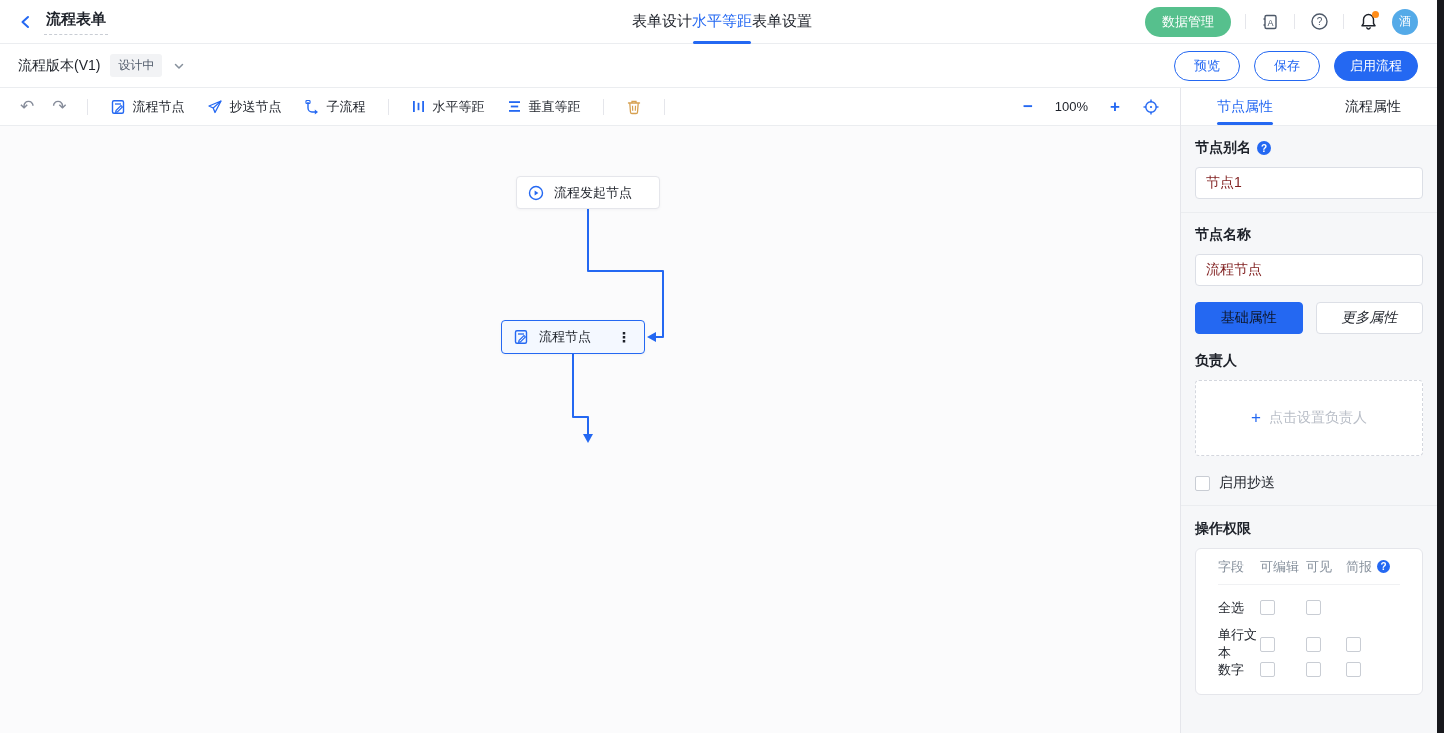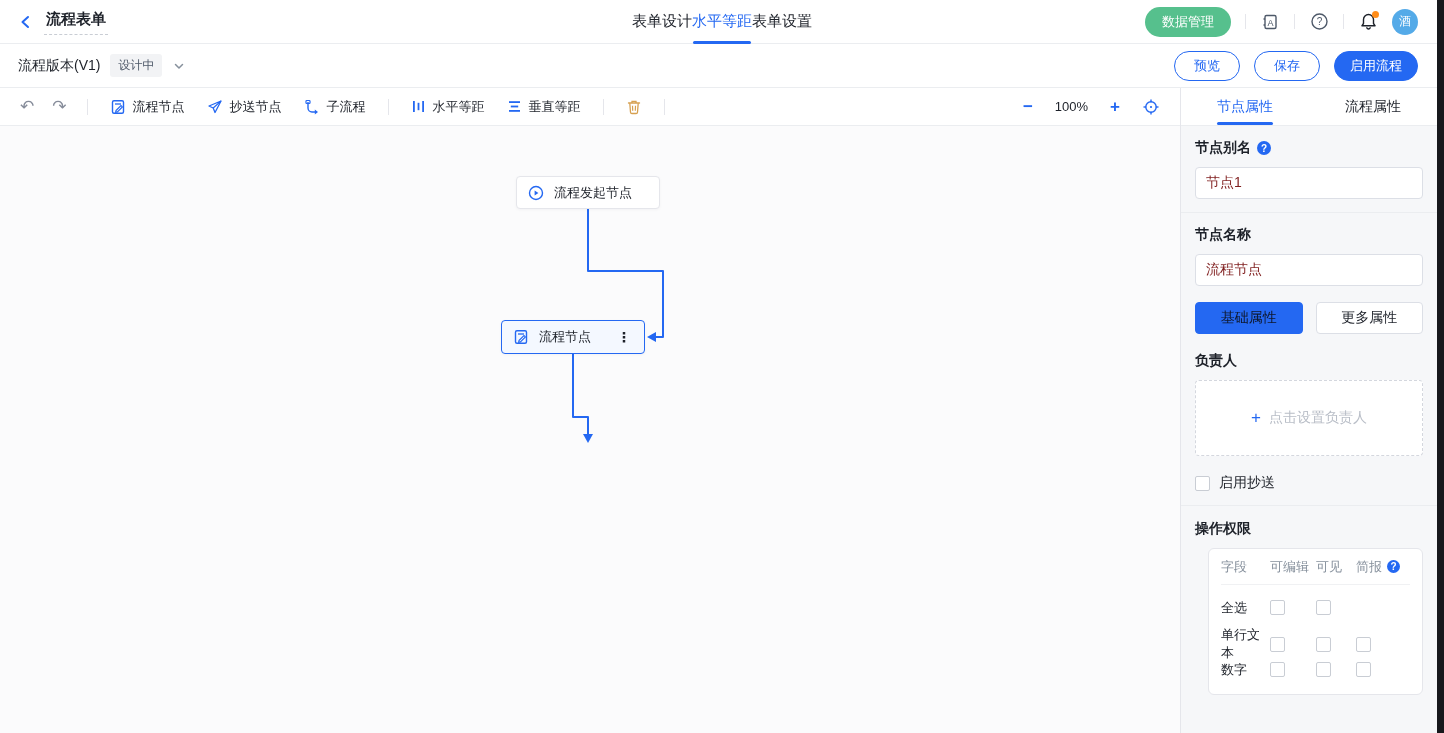--- a/index.html
+++ b/index.html
@@ -55,28 +55,28 @@
   .p-tab.active { color:#2468f2; }
   .p-tab.active:after { content:""; position:absolute; bottom:0; left:50%; transform:translateX(-50%); width:56px; height:3px; background:#2468f2; border-radius:2px; }
   .panel-body { flex:1; padding:13px 14px; overflow:hidden; }
   .field-label { font-size:14px; font-weight:bold; display:flex; align-items:center; gap:6px; margin-bottom:10px; }
   .q-circle { width:14px; height:14px; border-radius:50%; background:#2468f2; color:#fff; font-size:10px; font-weight:bold; display:flex; align-items:center; justify-content:center; cursor:pointer; }
   .p-input { width:100%; height:32px; border:1px solid #dcdfe6; border-radius:4px; background:#fff; padding:0 10px; font-size:14px; color:#7f1d1d; font-family:inherit; outline:none; }
   .panel-divider { height:1px; background:#ebedf0; margin:13px -14px; }
   .attr-btn-row { display:flex; gap:13px; margin:16px 0 18px; }
   .attr-btn { flex:1; height:32px; border-radius:4px; font-size:14px; cursor:pointer; }
   .attr-btn.primary { background:#2468f2; border:1px solid #2468f2; color:#0f172a; }
-  .attr-btn.ghost { background:#fff; border:1px solid #dcdfe6; color:#1d2129; }
+  .attr-btn.ghost { background:#fff; border:1px solid #dcdfe6; color:#1d2129;font-style:italic; }
   .owner-box { height:76px; border:1px dashed #d4d7de; border-radius:4px; background:#fff; display:flex; align-items:center; justify-content:center; gap:8px; margin-bottom:18px; cursor:pointer; }
   .owner-plus { color:#2468f2; font-size:17px; }
   .owner-text { color:#b9bec7; font-size:14px; }
   .checkbox { width:15px; height:15px; border:1px solid #c9cdd4; border-radius:2px; background:#fff; cursor:pointer; flex:none; }
   .cc-row { display:flex; align-items:center; gap:9px; font-size:14px; margin-bottom:0; }
   .perm-title { font-size:14px; font-weight:bold; margin:14px 0 10px; }
-  .perm-card { background:#fff; border:1px solid #e5e6eb; border-radius:6px; padding:0 12px;margin-left:13px; }
+  .perm-card { background:#fff; border:1px solid #e5e6eb; border-radius:6px; padding:0 22px; }
   .perm-grid { display:grid; grid-template-columns:1fr 46px 40px 54px; align-items:center; }
   .perm-head { height:36px; border-bottom:1px solid #f0f1f3; }
   .perm-head > div { font-size:13px; color:#86909c; display:flex; align-items:center; gap:5px; }
   .perm-row { height:25px; margin:6px 0; }
   .perm-row > div { font-size:13px; color:#1d2129; display:flex; align-items:center; }
   .perm-card .pad-v { padding:4px 0 6px; }
 
   .scroll-strip { position:absolute; right:0; top:0; width:7px; height:733px; background:#17181c; }
 </style>
 </head>

